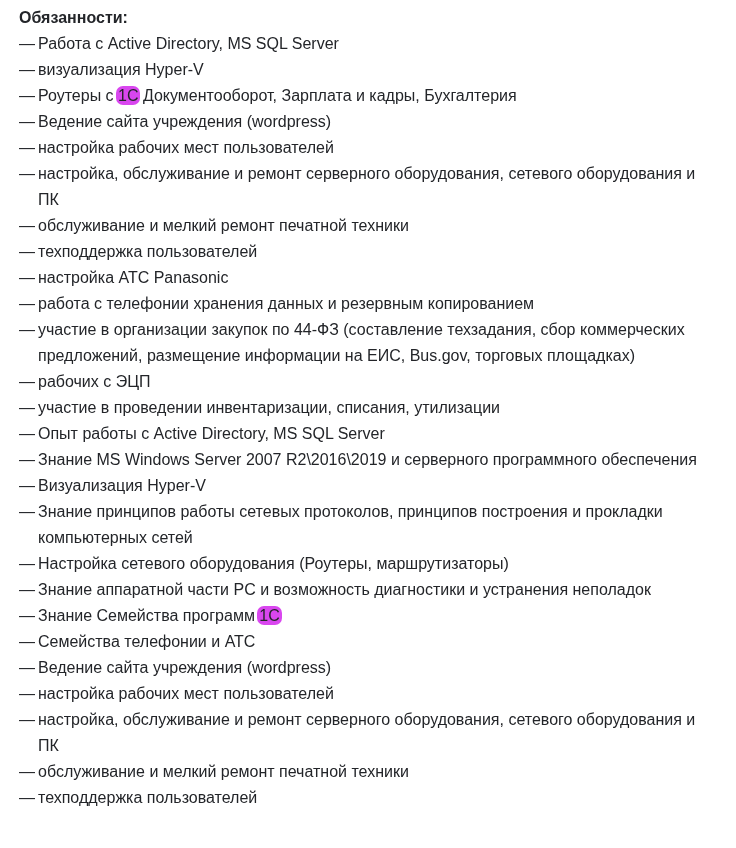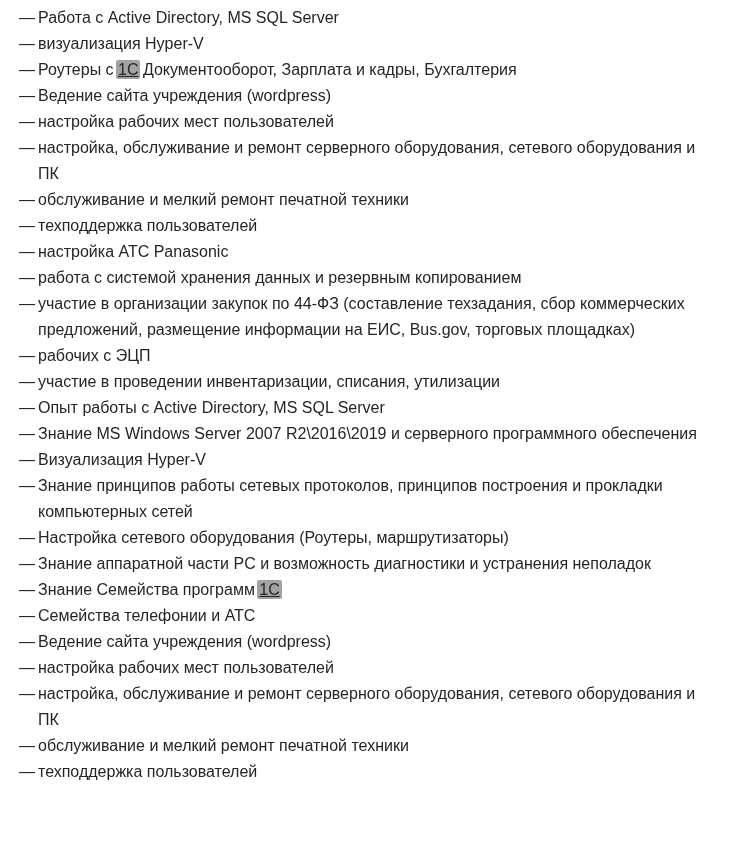--- a/index.html
+++ b/index.html
@@ -38,31 +38,31 @@
     align-items: flex-start;
   }
   .dash {
     flex: 0 0 19px;
   }
   .item-text {
     flex: 1 1 auto;
     min-width: 0;
   }
   .hl {
-    background: #a3a3a3;
-    border-radius: 2px;
+    background: #d946ef;
+    border-radius: 7px;
     padding: 1px 2px;
     margin: -1px -2px;
-    text-decoration: underline;
   }
 </style>
 </head>
 <body>
 
 <div class="section">
+  <p class="section-heading">Обязанности:</p>
   <ul class="item-list">
       <li class="list-item">
         <span class="dash">—</span>
         <span class="item-text"><span>Работа с Active Directory, MS SQL Server</span></span>
       </li>
       <li class="list-item">
         <span class="dash">—</span>
         <span class="item-text"><span>визуализация Hyper-V</span></span>
       </li>
       <li class="list-item">
@@ -88,21 +88,21 @@
       <li class="list-item">
         <span class="dash">—</span>
         <span class="item-text"><span>техподдержка пользователей</span></span>
       </li>
       <li class="list-item">
         <span class="dash">—</span>
         <span class="item-text"><span>настройка АТС Panasonic</span></span>
       </li>
       <li class="list-item">
         <span class="dash">—</span>
-        <span class="item-text"><span>работа с системой хранения данных и резервным копированием</span></span>
+        <span class="item-text"><span>работа с телефонии хранения данных и резервным копированием</span></span>
       </li>
       <li class="list-item">
         <span class="dash">—</span>
         <span class="item-text"><span>участие в организации закупок по 44-ФЗ (составление техзадания, сбор коммерческих предложений, размещение информации на ЕИС, Bus.gov, торговых площадках)</span></span>
       </li>
       <li class="list-item">
         <span class="dash">—</span>
         <span class="item-text"><span>рабочих с ЭЦП</span></span>
       </li>
       <li class="list-item">

